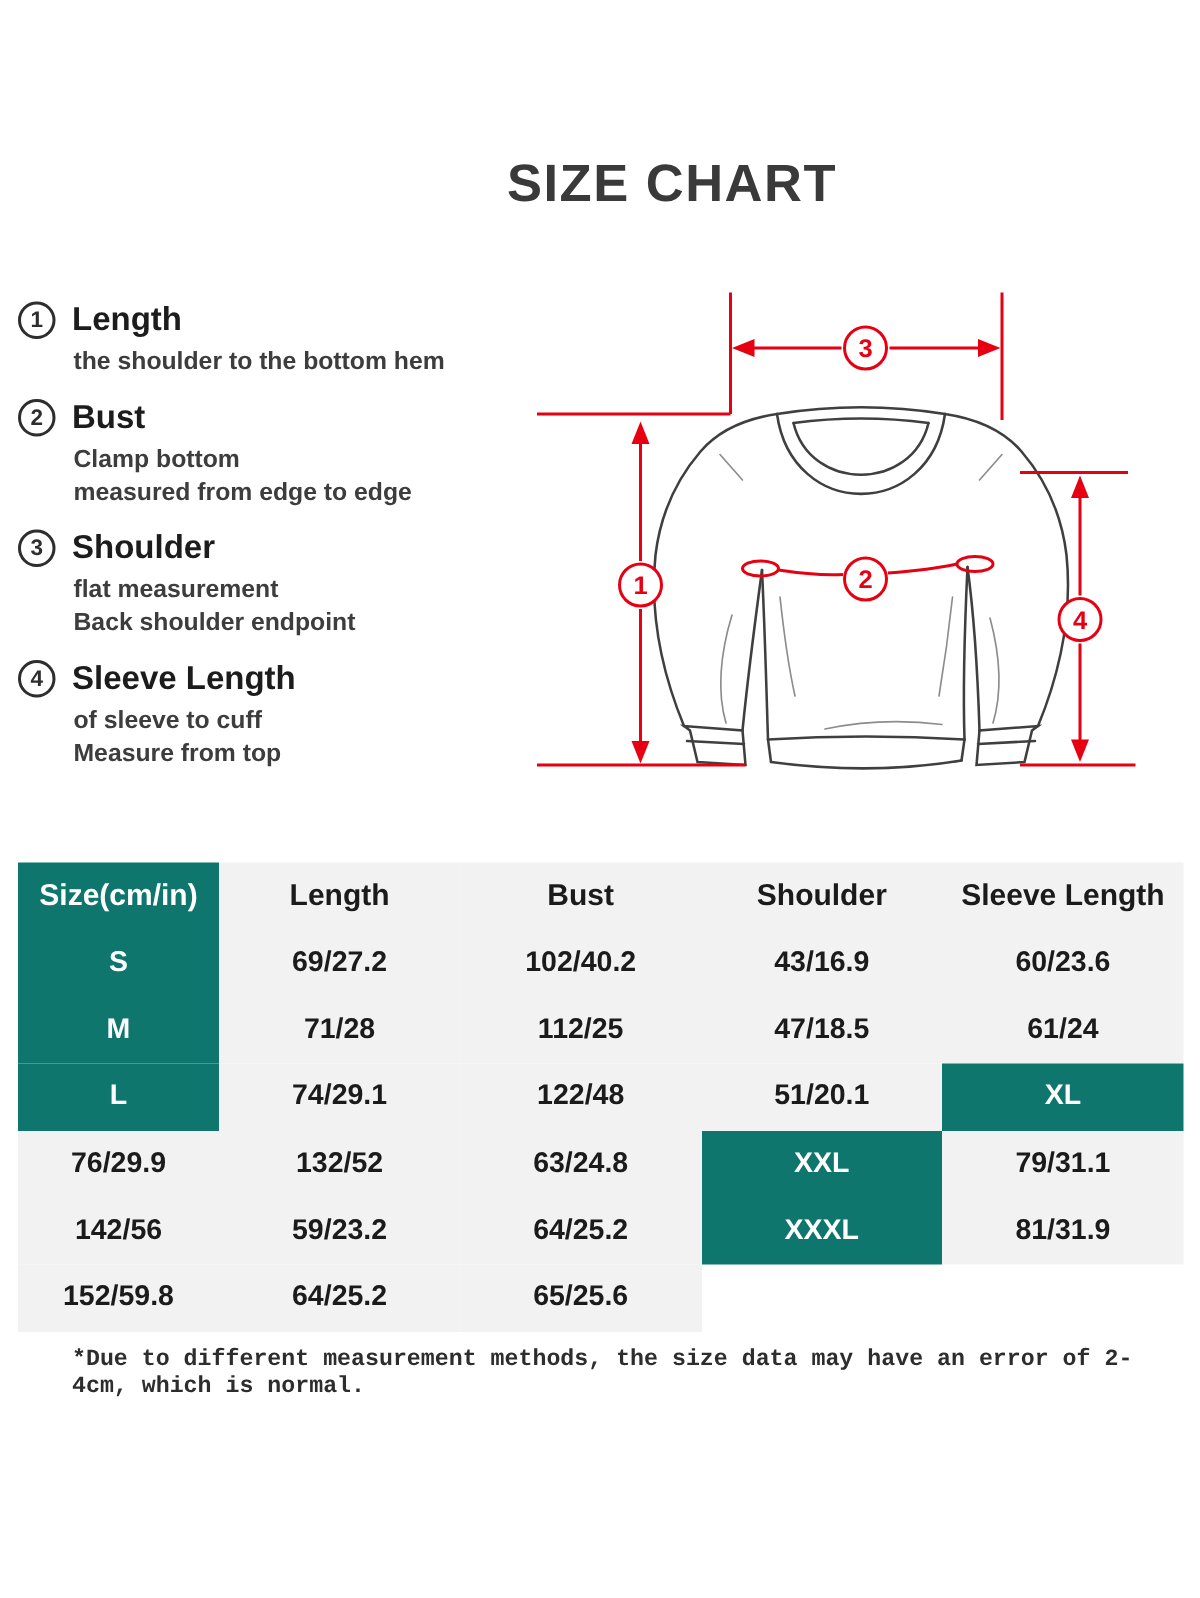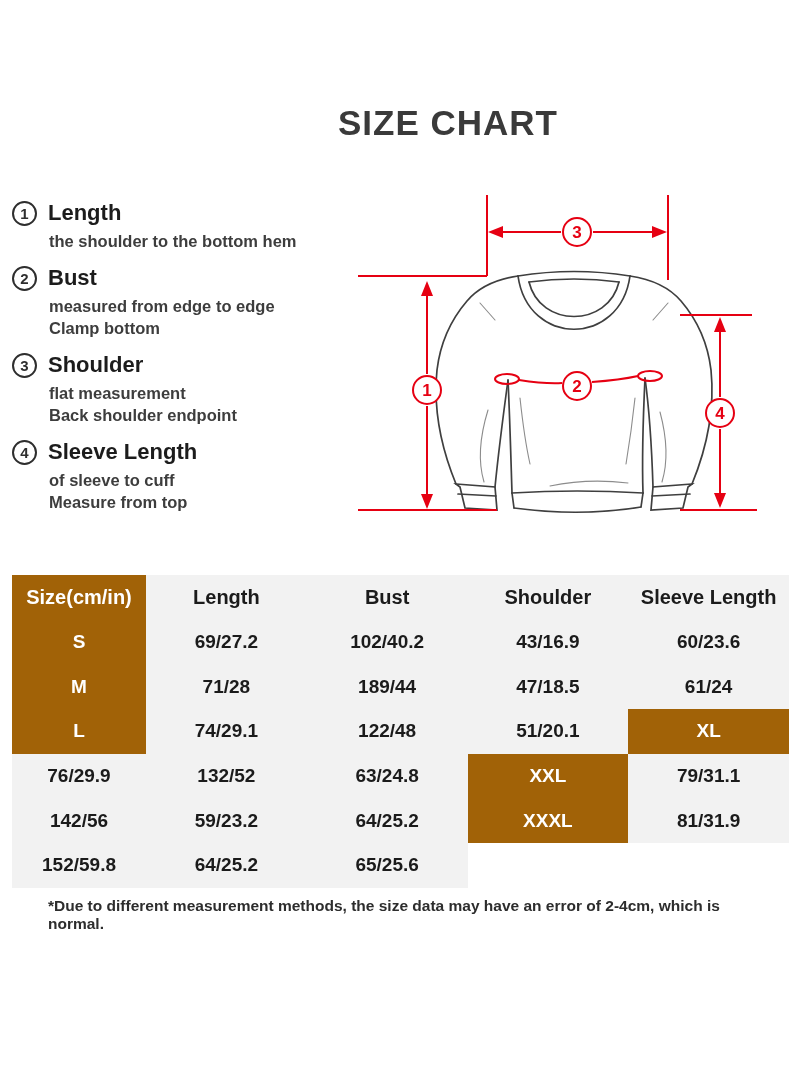--- a/index.html
+++ b/index.html
@@ -30,25 +30,25 @@
   
   .size-table{
     position:absolute;left:12px;top:575px;width:777px;height:313px;
     display:grid;grid-template-columns:134px repeat(4,1fr);
     grid-auto-rows:44.7px;
   }
   .cell{
     display:flex;align-items:center;justify-content:center;
     background:#f2f2f2;color:#1b1b1b;font-weight:bold;font-size:19px;
   }
-  .cell.dark{background:#a16207;color:#ffffff;}
+  .cell.dark{background:#0f766e;color:#ffffff;}
   .cell.head{font-size:20px;}
   .footnote{
     position:absolute;left:48px;top:897px;width:720px;
-    font-size:15.5px;font-weight:bold;color:#2d2d2d;
+    font-size:15.5px;font-weight:bold;color:#2d2d2d;font-family:Liberation Mono, monospace;
   }
 </style>
 </head>
 <body>
 
 <div class="page-title">SIZE CHART</div>
 
 <div class="measure-list">
   <div class="m-item">
     <div class="m-head">
@@ -58,22 +58,22 @@
     <div class="m-desc">
       <div>the shoulder to the bottom hem</div>
     </div>
   </div>
   <div class="m-item">
     <div class="m-head">
       <span class="m-circle">2</span>
       <span class="m-label">Bust</span>
     </div>
     <div class="m-desc">
+      <div>Clamp bottom</div>
       <div>measured from edge to edge</div>
-      <div>Clamp bottom</div>
     </div>
   </div>
   <div class="m-item">
     <div class="m-head">
       <span class="m-circle">3</span>
       <span class="m-label">Shoulder</span>
     </div>
     <div class="m-desc">
       <div>flat measurement</div>
       <div>Back shoulder endpoint</div>
@@ -183,21 +183,21 @@
     <div class="cell head">Bust</div>
     <div class="cell head">Shoulder</div>
     <div class="cell head">Sleeve Length</div>
     <div class="cell dark">S</div>
     <div class="cell">69/27.2</div>
     <div class="cell">102/40.2</div>
     <div class="cell">43/16.9</div>
     <div class="cell">60/23.6</div>
     <div class="cell dark">M</div>
     <div class="cell">71/28</div>
-    <div class="cell">189/44</div>
+    <div class="cell">112/25</div>
     <div class="cell">47/18.5</div>
     <div class="cell">61/24</div>
     <div class="cell dark">L</div>
     <div class="cell">74/29.1</div>
     <div class="cell">122/48</div>
     <div class="cell">51/20.1</div>
     <div class="cell dark">XL</div>
     <div class="cell">76/29.9</div>
     <div class="cell">132/52</div>
     <div class="cell">63/24.8</div>

